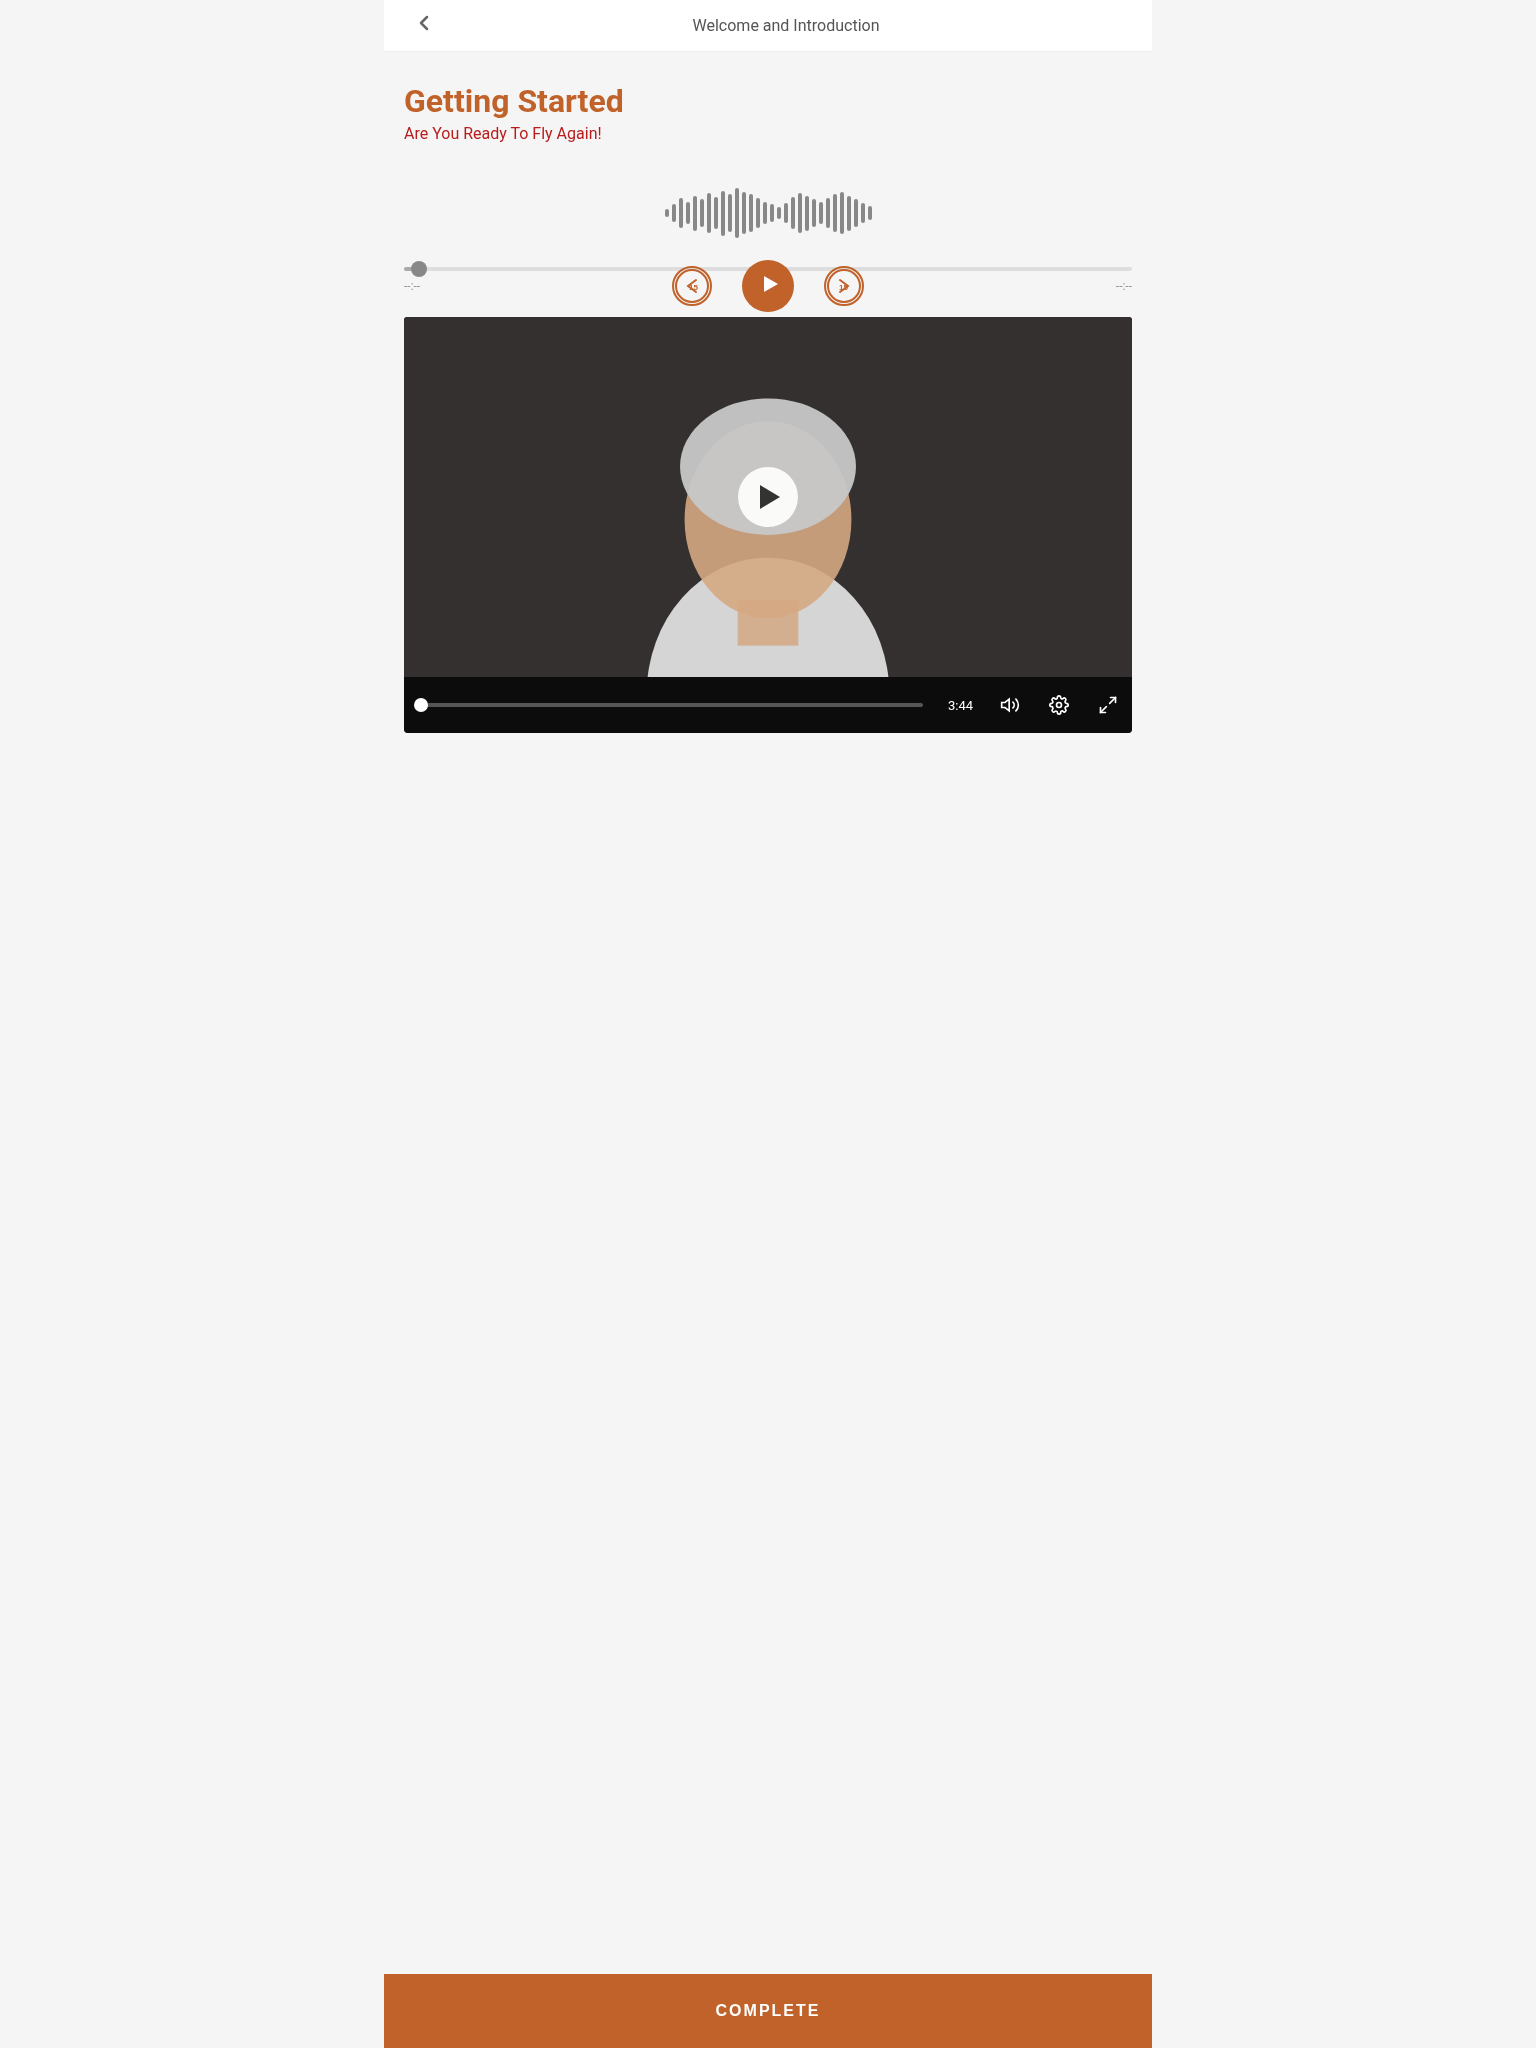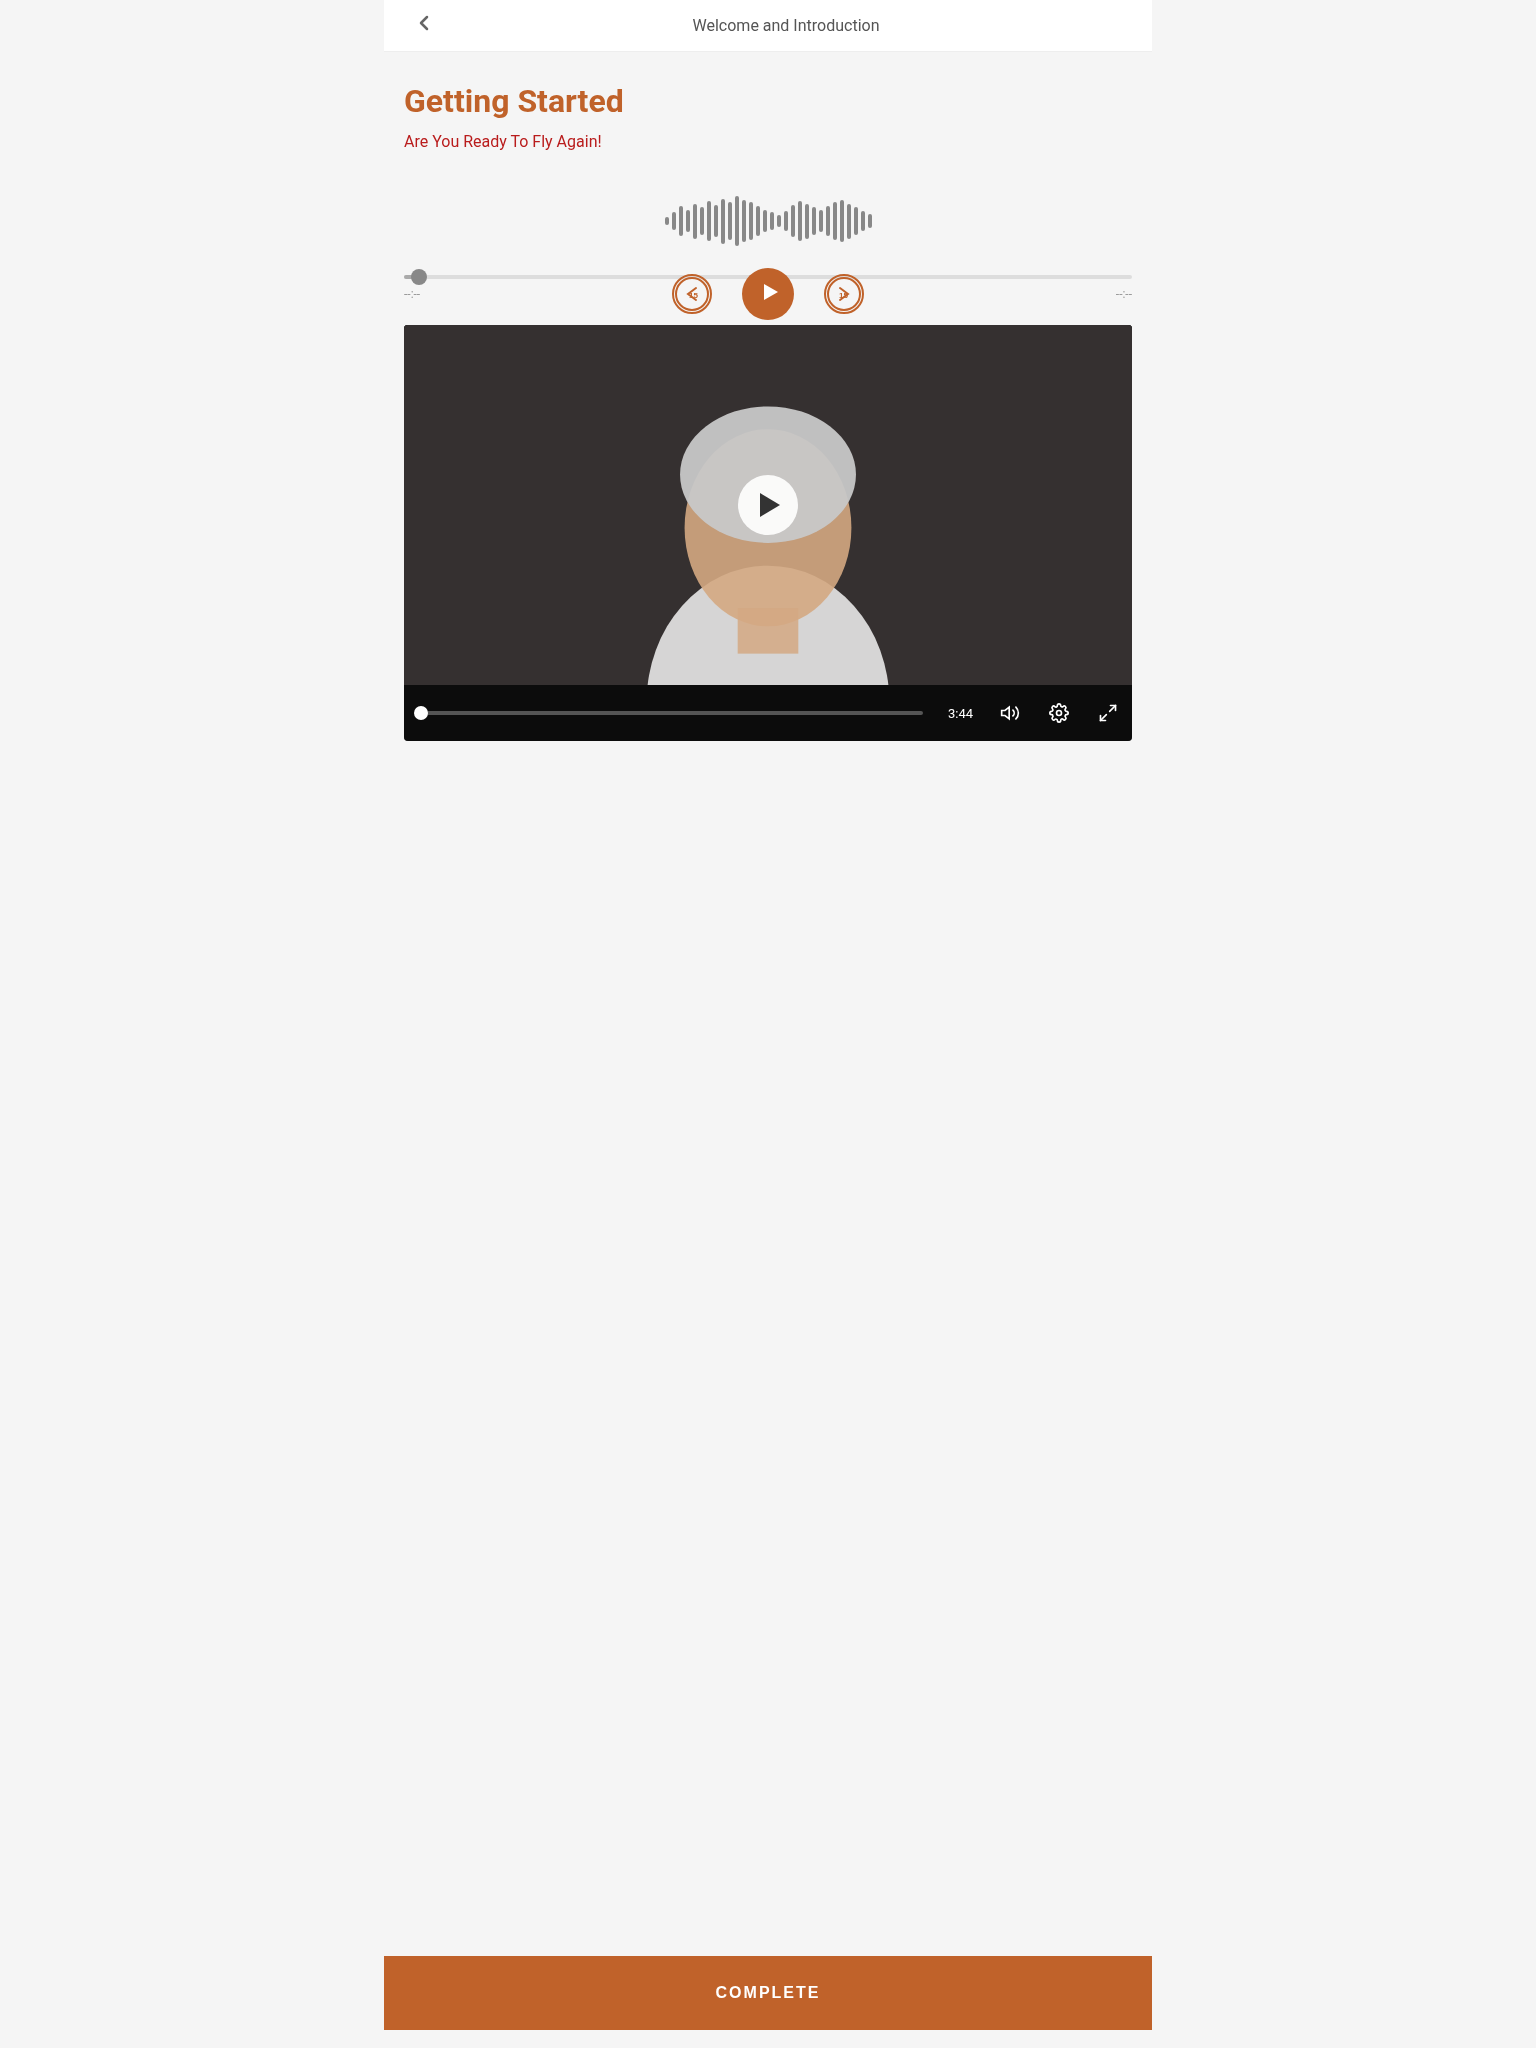--- a/index.html
+++ b/index.html
@@ -48,21 +48,21 @@
 
     .content {
       padding: 30px 20px 120px;
       background: #f5f5f5;
     }
 
     .page-title {
       font-size: 32px;
       font-weight: 700;
       color: #c0622a;
-      margin-bottom: 12px;
+      margin-bottom: 4px;
     }
 
     .page-subtitle {
       font-size: 16px;
       color: #b91c1c;
       margin-bottom: 40px;
     }
 
     .audio-waveform {
       display: flex;
@@ -275,21 +275,21 @@
       color: white;
       font-size: 16px;
       padding: 2px;
       display: flex;
       align-items: center;
       justify-content: center;
     }
 
     .complete-button {
       position: fixed;
-      bottom: 18px;
+      bottom: 0;
       left: 50%;
       transform: translateX(-50%);
       width: 100%;
       max-width: 768px;
       background: #c0622a;
       border: none;
       padding: 28px 20px;
       cursor: pointer;
       text-align: center;
     }

